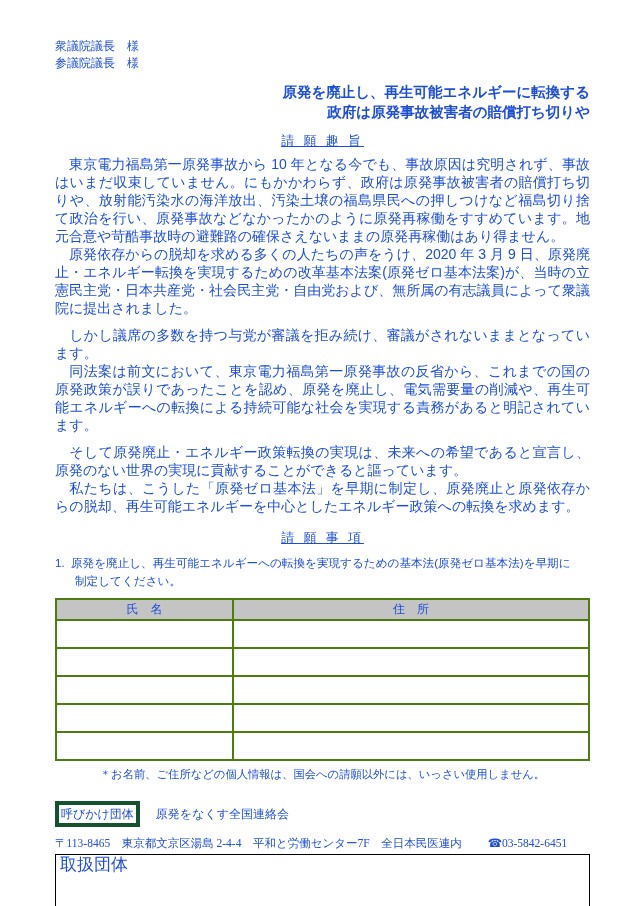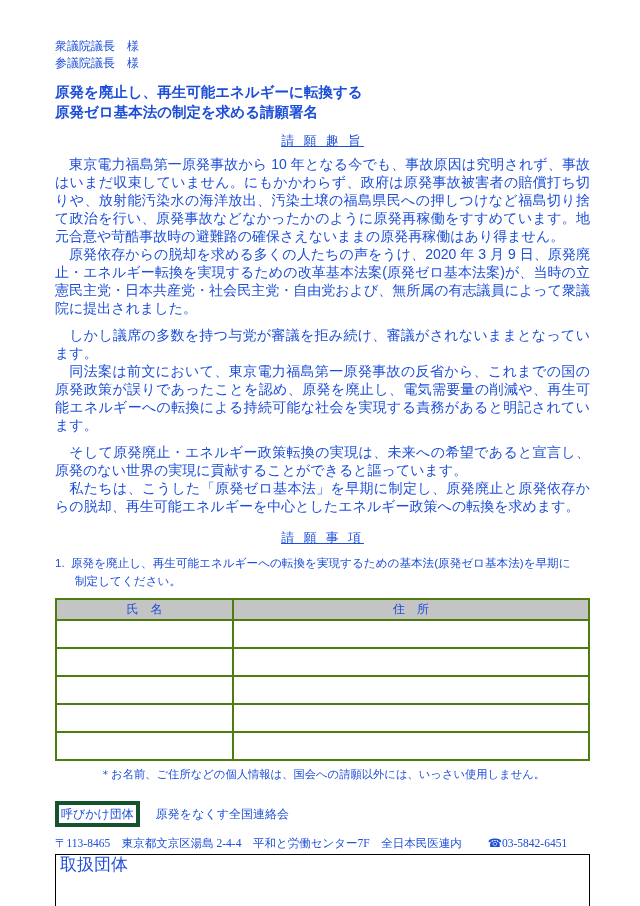--- a/index.html
+++ b/index.html
@@ -13,21 +13,21 @@
     padding:38px 50px 0 55px;
     font-family:"Liberation Serif","DejaVu Serif",serif;
     overflow:hidden;
   }
   .addressee{
     font-size:12px;line-height:17px;
     font-family:"Liberation Serif","DejaVu Serif",serif;
   }
   .doc-title{
     margin-top:10px;
-    text-align:left;
+    text-align:right;
     font-weight:bold;
     font-size:14.5px;line-height:20px;
     font-family:"Liberation Sans","DejaVu Sans",sans-serif;
   }
   .section-heading{
     margin-top:10px;
     text-align:center;
     font-size:13px;line-height:17px;
     letter-spacing:3px;
     font-family:"Liberation Serif","DejaVu Serif",serif;
@@ -110,21 +110,21 @@
 
 <div class="page">
 
   <div>
     <div class="addressee">衆議院議長　様</div>
     <div class="addressee">参議院議長　様</div>
   </div>
 
   <div class="doc-title">
     <div>原発を廃止し、再生可能エネルギーに転換する</div>
-    <div>原発ゼロ基本法の制定を求める請願署名</div>
+    <div>政府は原発事故被害者の賠償打ち切りや</div>
   </div>
 
   <div class="section-heading">請 願 趣 旨</div>
 
   <div class="body-text">
     <p class="first">　東京電力福島第一原発事故から 10 年となる今でも、事故原因は究明されず、事故はいまだ収束していません。にもかかわらず、政府は原発事故被害者の賠償打ち切りや、放射能汚染水の海洋放出、汚染土壌の福島県民への押しつけなど福島切り捨て政治を行い、原発事故などなかったかのように原発再稼働をすすめています。地元合意や苛酷事故時の避難路の確保さえないままの原発再稼働はあり得ません。</p>
     <p>　原発依存からの脱却を求める多くの人たちの声をうけ、2020 年 3 月 9 日、原発廃止・エネルギー転換を実現するための改革基本法案(原発ゼロ基本法案)が、当時の立憲民主党・日本共産党・社会民主党・自由党および、無所属の有志議員によって衆議院に提出されました。</p>
     <p class="gap">　しかし議席の多数を持つ与党が審議を拒み続け、審議がされないままとなっています。</p>
     <p>　同法案は前文において、東京電力福島第一原発事故の反省から、これまでの国の原発政策が誤りであったことを認め、原発を廃止し、電気需要量の削減や、再生可能エネルギーへの転換による持続可能な社会を実現する責務があると明記されています。</p>
     <p class="gap">　そして原発廃止・エネルギー政策転換の実現は、未来への希望であると宣言し、原発のない世界の実現に貢献することができると謳っています。</p>

